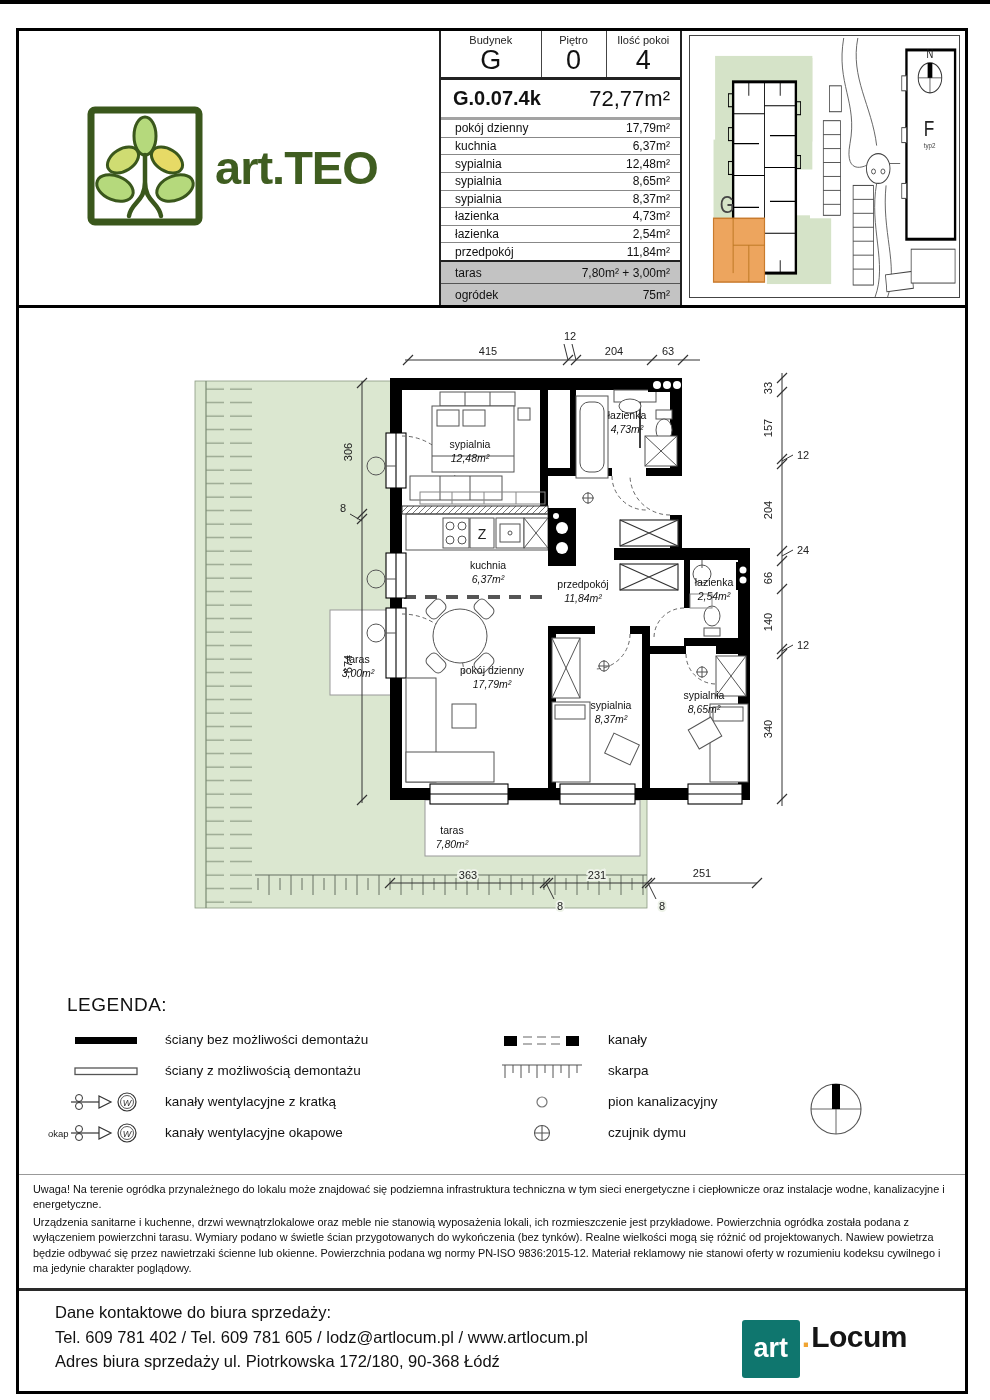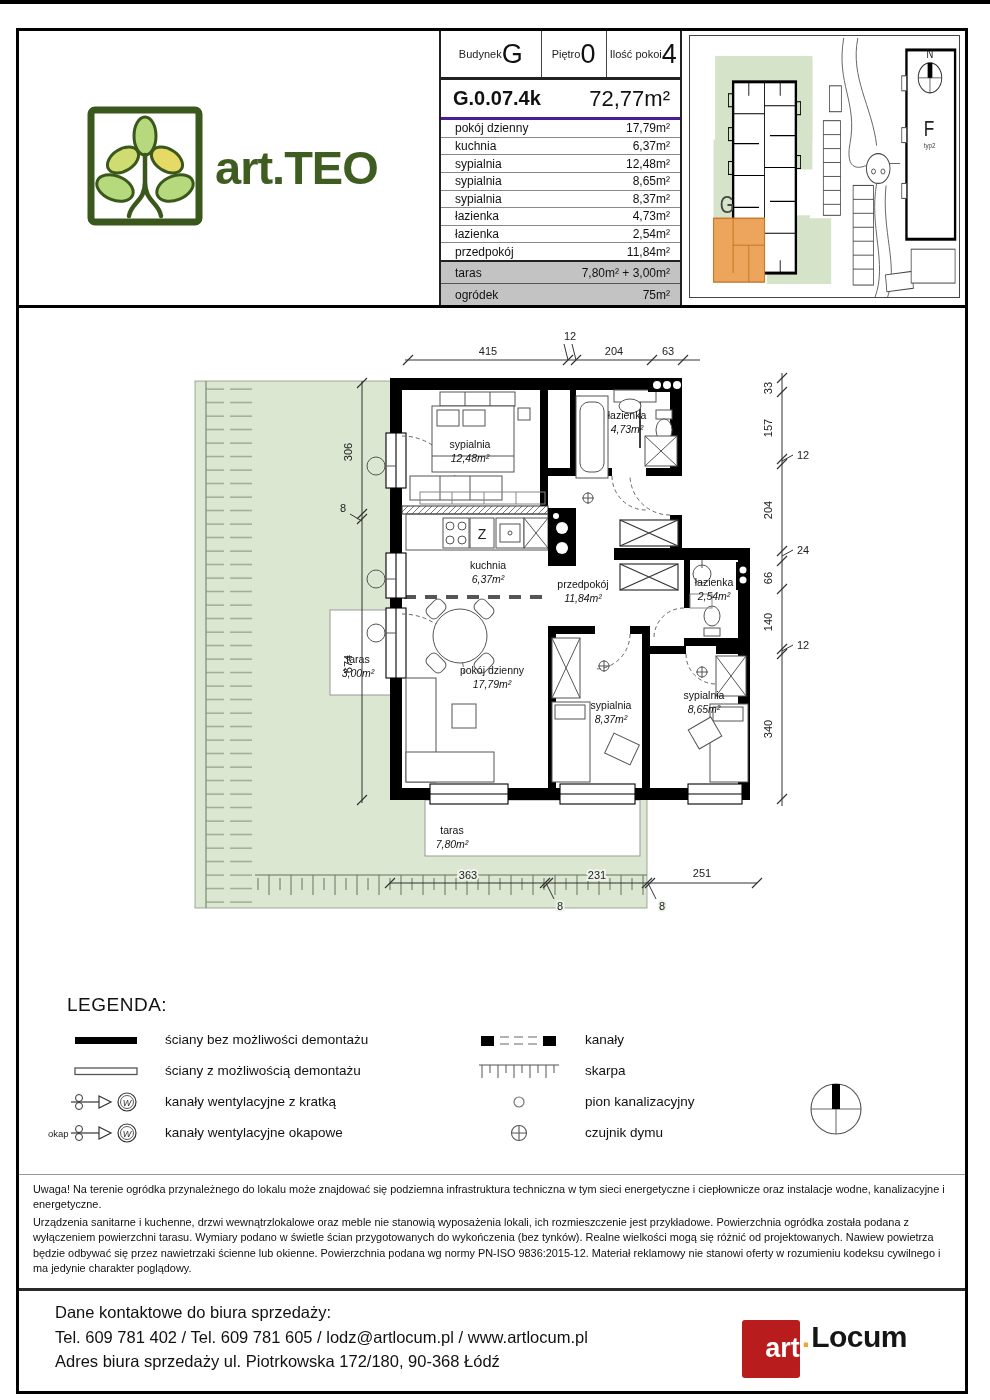--- a/index.html
+++ b/index.html
@@ -11,27 +11,27 @@
            display:flex; flex-direction:column; }
 
   
   .hd { height:274px; flex:none; border-bottom:3px solid #000; display:flex; }
   .logo-wrap { width:420px; flex:none; display:flex; align-items:center; justify-content:center; }
   .logo-text { font-size:47px; font-weight:bold; fill:#3f5d20; letter-spacing:-1px; }
 
   .info-table { width:243px; flex:none; border-left:2px solid #222; border-right:2px solid #222;
                 display:flex; flex-direction:column; box-sizing:border-box; }
   .tr3 { height:46px; flex:none; display:flex; border-bottom:3px solid #222; }
-  .tr3 .cell { display:flex; flex-direction:row; align-items:center; justify-content:center; }
+  .tr3 .cell { display:flex; flex-direction:column; align-items:center; justify-content:center; }
   .tr3 .cell + .cell { border-left:1.5px solid #444; }
   .c1 { width:42%; } .c2 { width:27%;text-align:center; } .c3 { width:31%; }
   .cell .lab { font-size:11px; color:#222; }
   .cell .val { font-size:27px; line-height:1.05; }
   .unit-row { height:37px; flex:none; display:flex; align-items:center; justify-content:space-between;
-              padding:0 10px 0 12px; border-bottom:3px solid #4c1d95; }
+              padding:0 10px 0 12px; border-bottom:3px solid #a3a3a3; }
   .unit-id { font-size:20px; font-weight:bold; }
   .unit-area { font-size:22px; }
   .room-rows { flex:1; display:flex; flex-direction:column; }
   .room-row { flex:1; display:flex; align-items:center; justify-content:space-between;
               padding:0 10px 0 14px; font-size:12px; border-bottom:1px solid #888; }
   .room-row:last-child { border-bottom:2.5px solid #222; }
   .gray-row { height:21px; flex:none; display:flex; align-items:center; justify-content:space-between;
               padding:0 10px 0 14px; font-size:12px; background:#c3c3c3; border-bottom:1px solid #555; }
 
   .siteplan { flex:1; margin:4px 5px 7px 7px; border:1.5px solid #444; position:relative; background:#fff; }
@@ -41,38 +41,38 @@
   .plan-section { height:676px; flex:none; position:relative; }
   .plan-section svg { display:block; }
   .rname { font-size:10.5px; fill:#111; text-anchor:middle; }
   .rarea { font-size:10.5px; fill:#111; text-anchor:middle; font-style:italic; }
   .dim  { font-size:11px; fill:#222; text-anchor:middle; }
   .dimw { font-size:11px; fill:#222; text-anchor:middle; paint-order:stroke; stroke:#eef3e9; stroke-width:4px; }
 
   
   .legend { flex:none; height:184px; position:relative; padding:6px 0 0 0; }
   .legend-title { font-size:19px; margin:4px 0 8px 48px; letter-spacing:0.5px; }
-  .legend-cols { display:flex; margin-left:28px; }
+  .legend-cols { display:flex; margin-left:28px;gap:23px; }
   .lcol { width:420px; } .rcol { width:330px; }
   .litem { display:flex; align-items:center; height:31px; }
   .lsym { width:118px; flex:none; display:flex; justify-content:flex-start; align-items:center; }
   .llab { font-size:13.5px; color:#111; }
   .compass { position:absolute; left:788px; top:92px; }
 
   
   .disclaimer { flex:none; border-top:1px solid #999; border-bottom:3px solid #2a2a2a;
                 padding:7px 14px 9px 14px; font-size:10.9px; line-height:1.42; color:#111; }
   .disclaimer p { margin:0 0 2px 0; }
 
   
   .footer { flex:1; display:flex; align-items:center; justify-content:space-between; padding:0 58px 8px 36px; }
   .contact { font-size:16.5px; line-height:1.5; color:#111; }
   .brand { display:flex; align-items:center; }
-  .brand-box { width:58px; height:58px; background:#b91c1c; border-radius:3px; display:flex;
-               align-items:center; justify-content:flex-end;margin-top:24px; }
+  .brand-box { width:58px; height:58px; background:#0f766e; border-radius:3px; display:flex;
+               align-items:center; justify-content:center;margin-top:24px; }
   .brand-art { color:#fff; font-size:27px; font-weight:bold; letter-spacing:0; }
   .brand-dot { color:#f0a432; font-size:30px; font-weight:bold; margin:0 1px 0 2px; }
   .brand-locum { color:#151515; font-size:30px; font-weight:bold; letter-spacing:-0.5px; }
 </style>
 </head>
 <body>
 
 <div class="page">
   <div class="topline"></div>
   <div class="frame">

